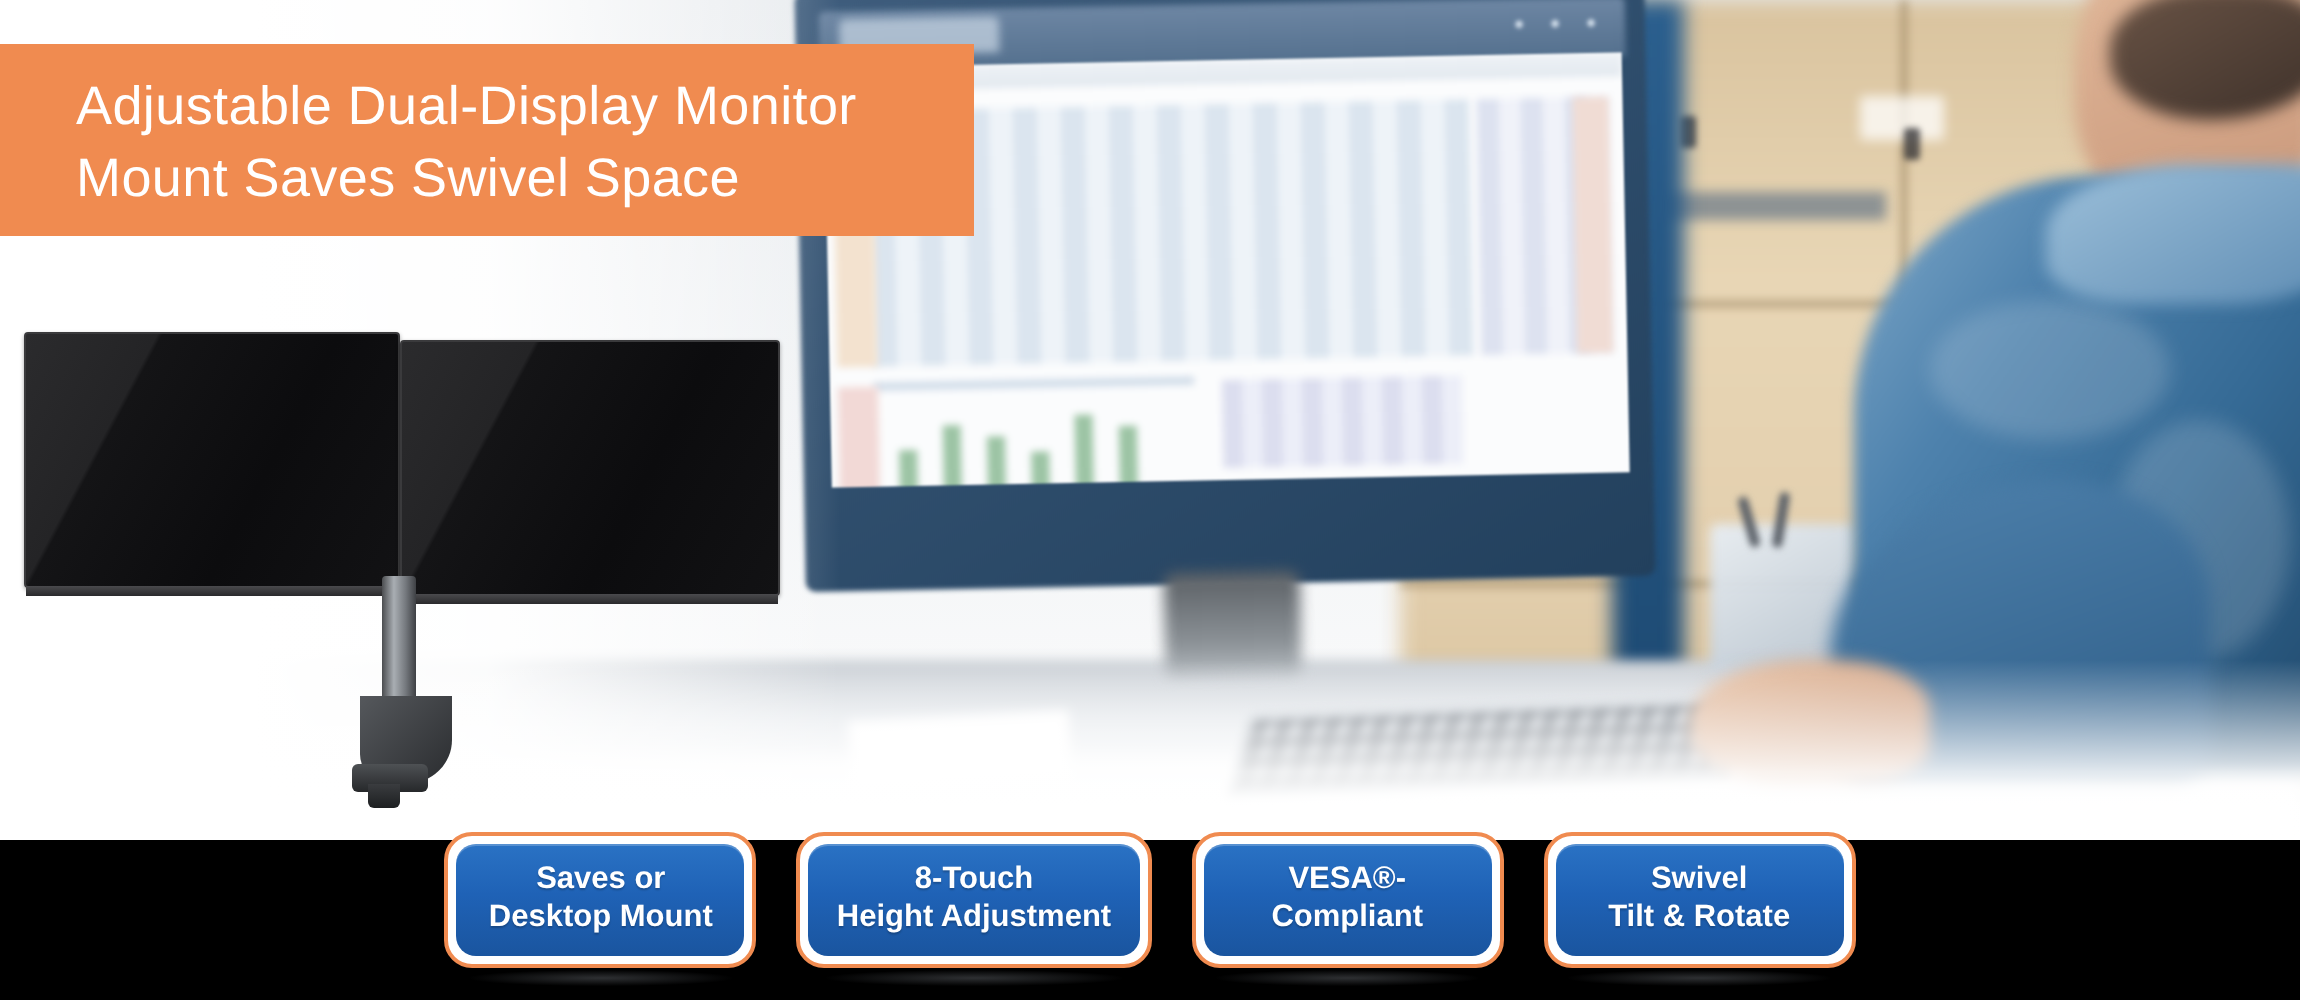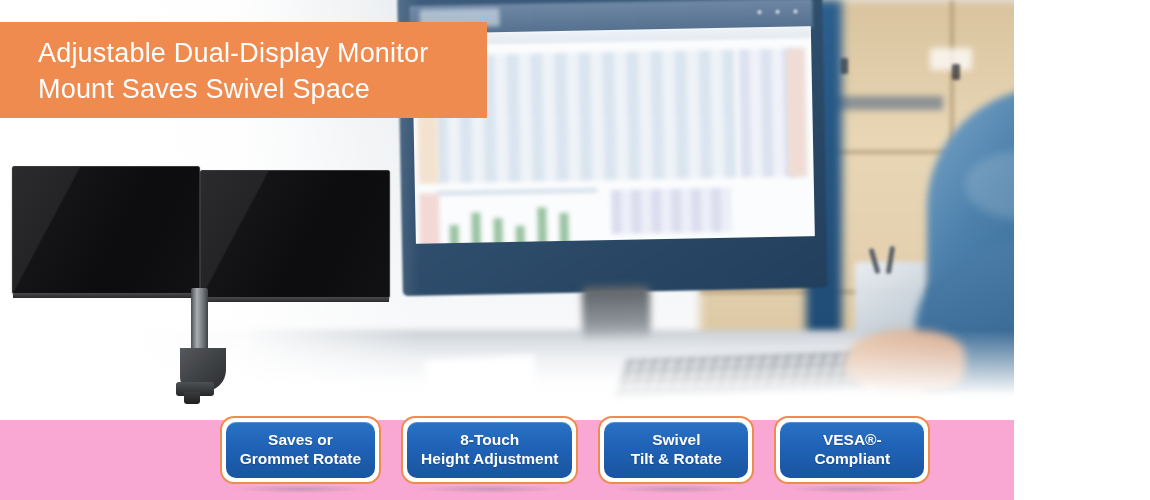--- a/index.html
+++ b/index.html
@@ -1,22 +1,22 @@
 <!DOCTYPE html>
 <html><head>
 <meta charset="utf-8">
 <style>
   html,body{margin:0;padding:0;background:#fff;}
   body{
     font-family:"Liberation Sans", sans-serif;
     width:1150px;height:500px;overflow:hidden;
   }
   #stage{
-    position:relative;width:1014px;height:500px;
-    background:#f9a8d4;overflow:hidden;
+    position:relative;width:1150px;height:500px;
+    background:#000000;overflow:hidden;
   }
 
   
   .photo{position:absolute;left:0;top:0;width:1150px;height:420px;overflow:hidden;}
 
   .photo-base{
     position:absolute;inset:0;
     background:
       linear-gradient(180deg,#e9ecef 0%,#f2f4f6 55%,#fdfdfd 100%);
   }
@@ -323,52 +323,52 @@
       <span>Mount Saves Swivel Space</span>
     </h1>
   </div>
 
   <div class="badges">
 
     <div class="badge">
       <div class="badge-outer">
         <div class="badge-inner">
           <span class="badge-line">Saves or</span>
-          <span class="badge-line">Grommet Rotate</span>
+          <span class="badge-line">Desktop Mount</span>
         </div>
       </div>
       <div class="badge-shadow"></div>
     </div>
 
 
 
     <div class="badge">
       <div class="badge-outer">
         <div class="badge-inner">
           <span class="badge-line">8-Touch</span>
           <span class="badge-line">Height Adjustment</span>
         </div>
       </div>
       <div class="badge-shadow"></div>
     </div>
 
     <div class="badge">
       <div class="badge-outer">
         <div class="badge-inner">
+          <span class="badge-line">VESA®-</span>
+          <span class="badge-line">Compliant</span>
+        </div>
+      </div>
+      <div class="badge-shadow"></div>
+    </div>
+
+    <div class="badge">
+      <div class="badge-outer">
+        <div class="badge-inner">
           <span class="badge-line">Swivel</span>
           <span class="badge-line">Tilt &amp; Rotate</span>
         </div>
       </div>
       <div class="badge-shadow"></div>
     </div>
 
-    <div class="badge">
-      <div class="badge-outer">
-        <div class="badge-inner">
-          <span class="badge-line">VESA®-</span>
-          <span class="badge-line">Compliant</span>
-        </div>
-      </div>
-      <div class="badge-shadow"></div>
-    </div>
-
   </div>
 </div>
 
 </body></html>

